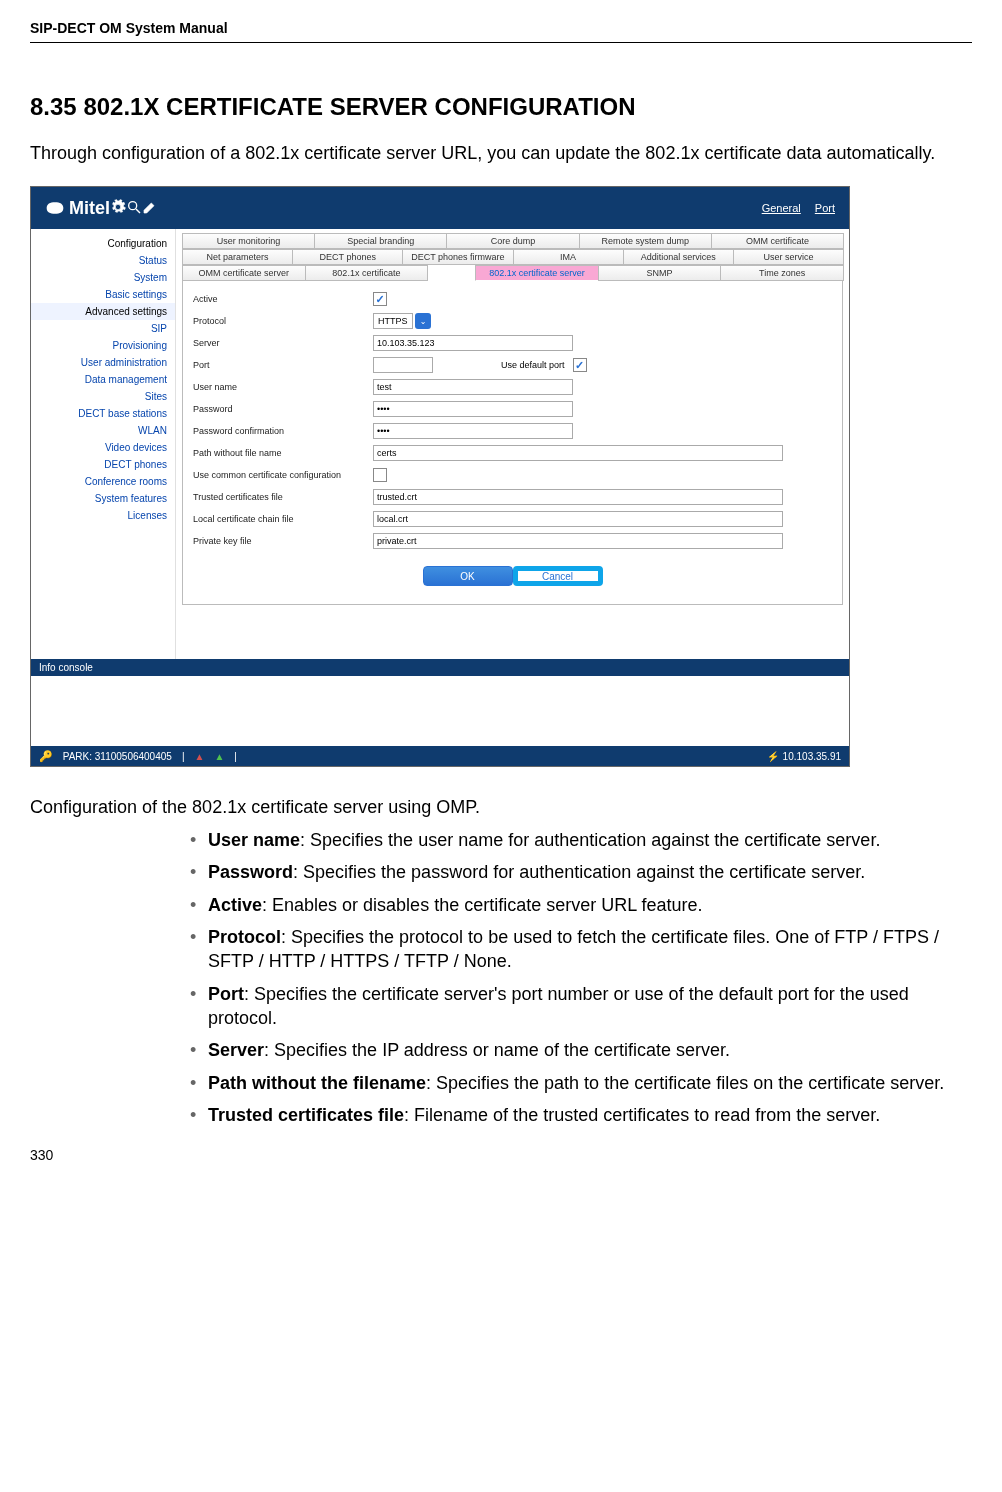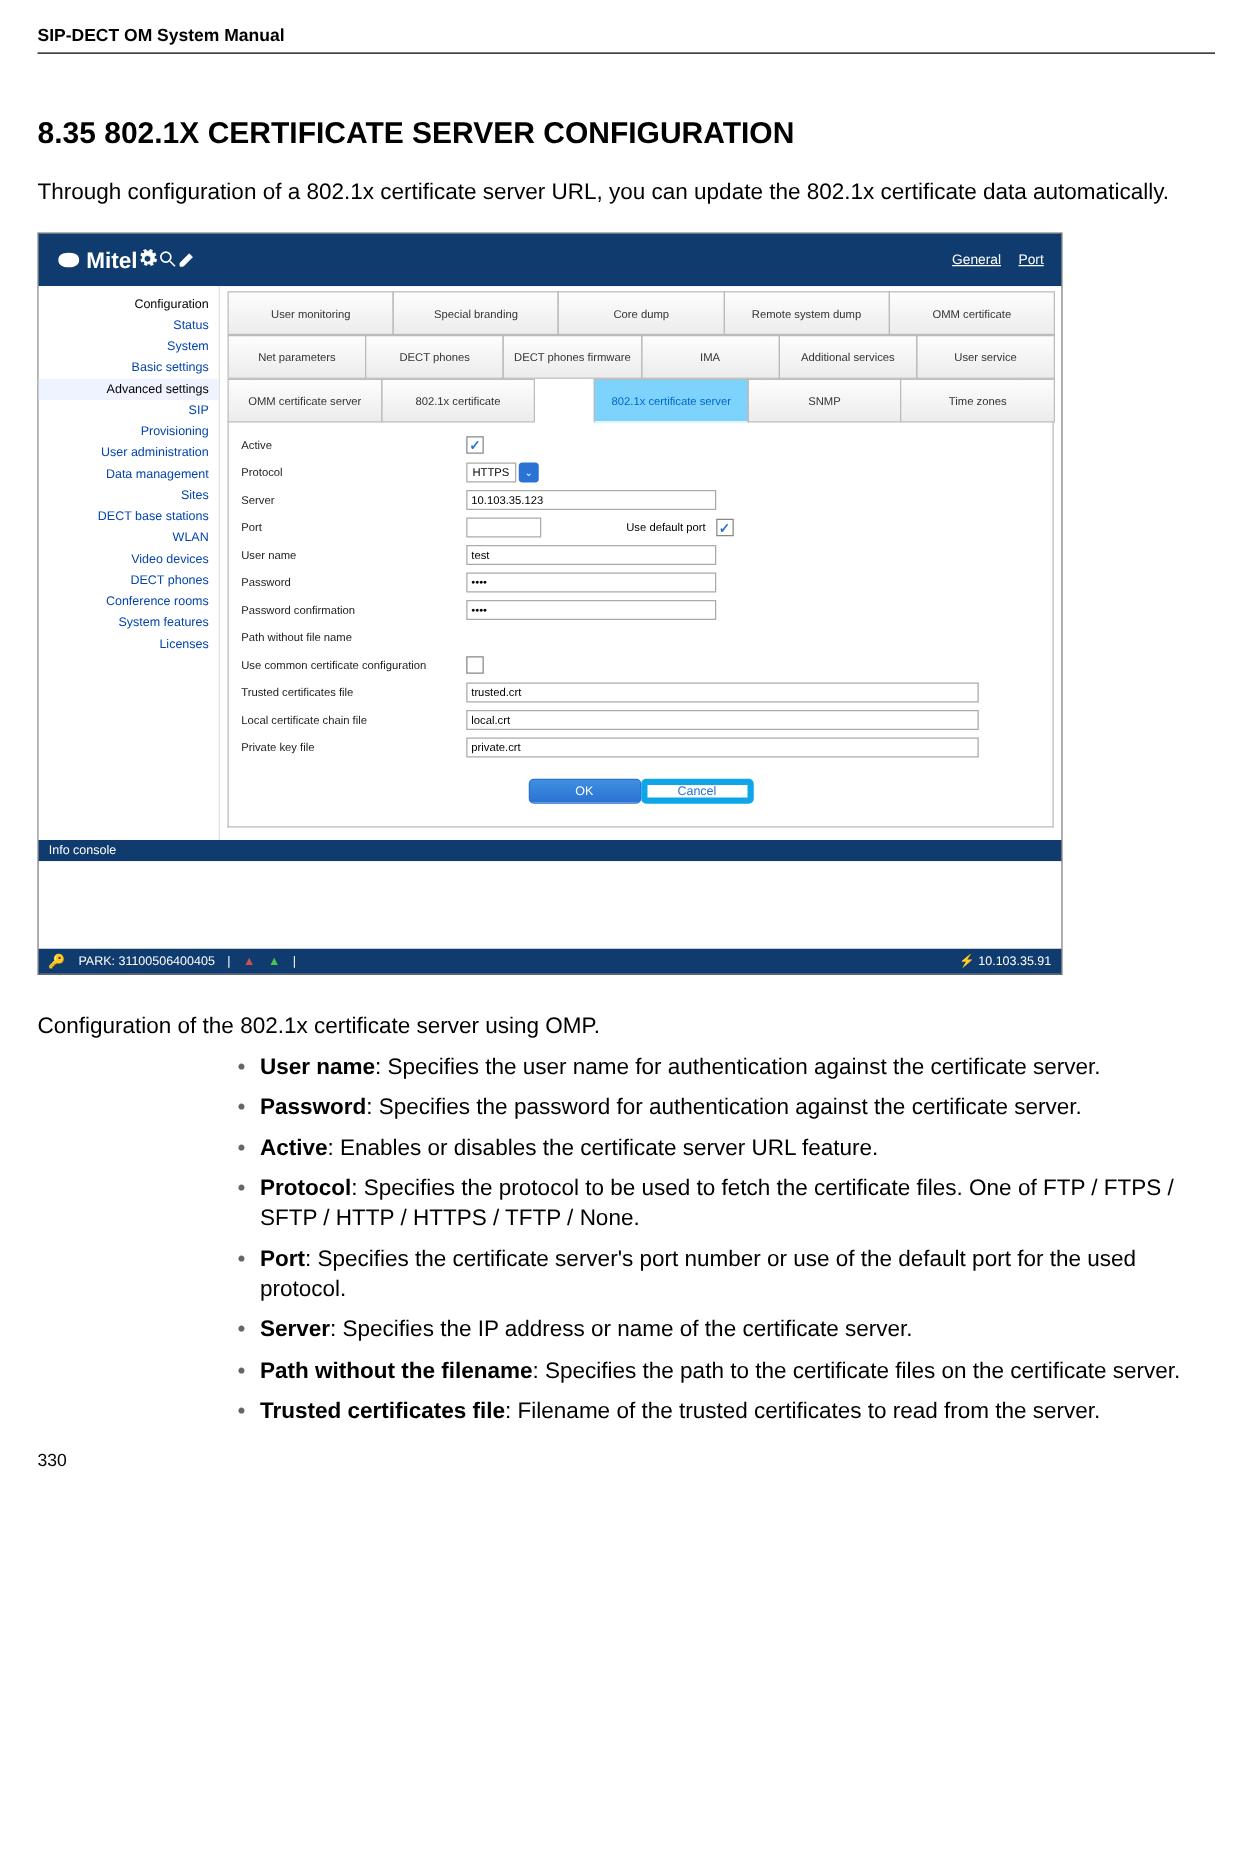--- a/index.html
+++ b/index.html
@@ -68,27 +68,27 @@
   .side-item.lvl1 { padding-left: 18px; }
   .side-sel { color: #000; background: #eef3ff; }
   .side-title { color: #000; font-weight: normal; }
 
   .main-panel { flex: 1; padding: 4px 6px 10px 6px; }
   .tabrow { display: flex; }
   .tabrow .tab {
     flex: 1;
     border: 1px solid #bbb;
     background: linear-gradient(#fdfdfd,#ececec);
-    height: 35px;
+    height: 16px;
     font-size: 9px;
     display: flex; align-items: center; justify-content: center;
     margin-right: -1px;
     color: #333;
   }
-  .tabrow .tab.active { color: #0066cc; background: #7dd3fc; border-bottom: 1px solid #fff; margin-left: 48px; }
+  .tabrow .tab.active { color: #0066cc; background: #f9a8d4; border-bottom: 1px solid #fff; margin-left: 48px; }
   .tab-content { border: 1px solid #bbb; border-top: none; padding: 8px 10px 18px 10px; margin-top: -1px; }
   .form-row { display: flex; align-items: center; height: 22px; }
   .form-row label { width: 180px; font-size: 9px; color: #222; }
   .form-row .ctl input[type=text], .form-row .ctl input[type=password] {
     height: 16px; border: 1px solid #aaa; font-size: 9px; padding: 0 3px;
   }
   .ctl { display: flex; align-items: center; gap: 8px; font-size: 9px; }
   .w-sm { width: 60px; }
   .w-md { width: 200px; }
   .w-lg { width: 410px; }
@@ -246,20 +246,23 @@
             </div>
         </div>
         <div class="form-row">
           <label>Password confirmation</label>
           <div class="ctl">
               <input type="text" class="w-md" value="••••" style="">
             </div>
         </div>
         <div class="form-row">
           <label>Path without file name</label>
+          <div class="ctl">
+              <input type="text" class="w-lg" value="certs" style="">
+            </div>
         </div>
         <div class="form-row">
           <label>Use common certificate configuration</label>
           <div class="ctl">
               <span class="chk"></span>
             </div>
         </div>
         <div class="form-row">
           <label>Trusted certificates file</label>
           <div class="ctl">

